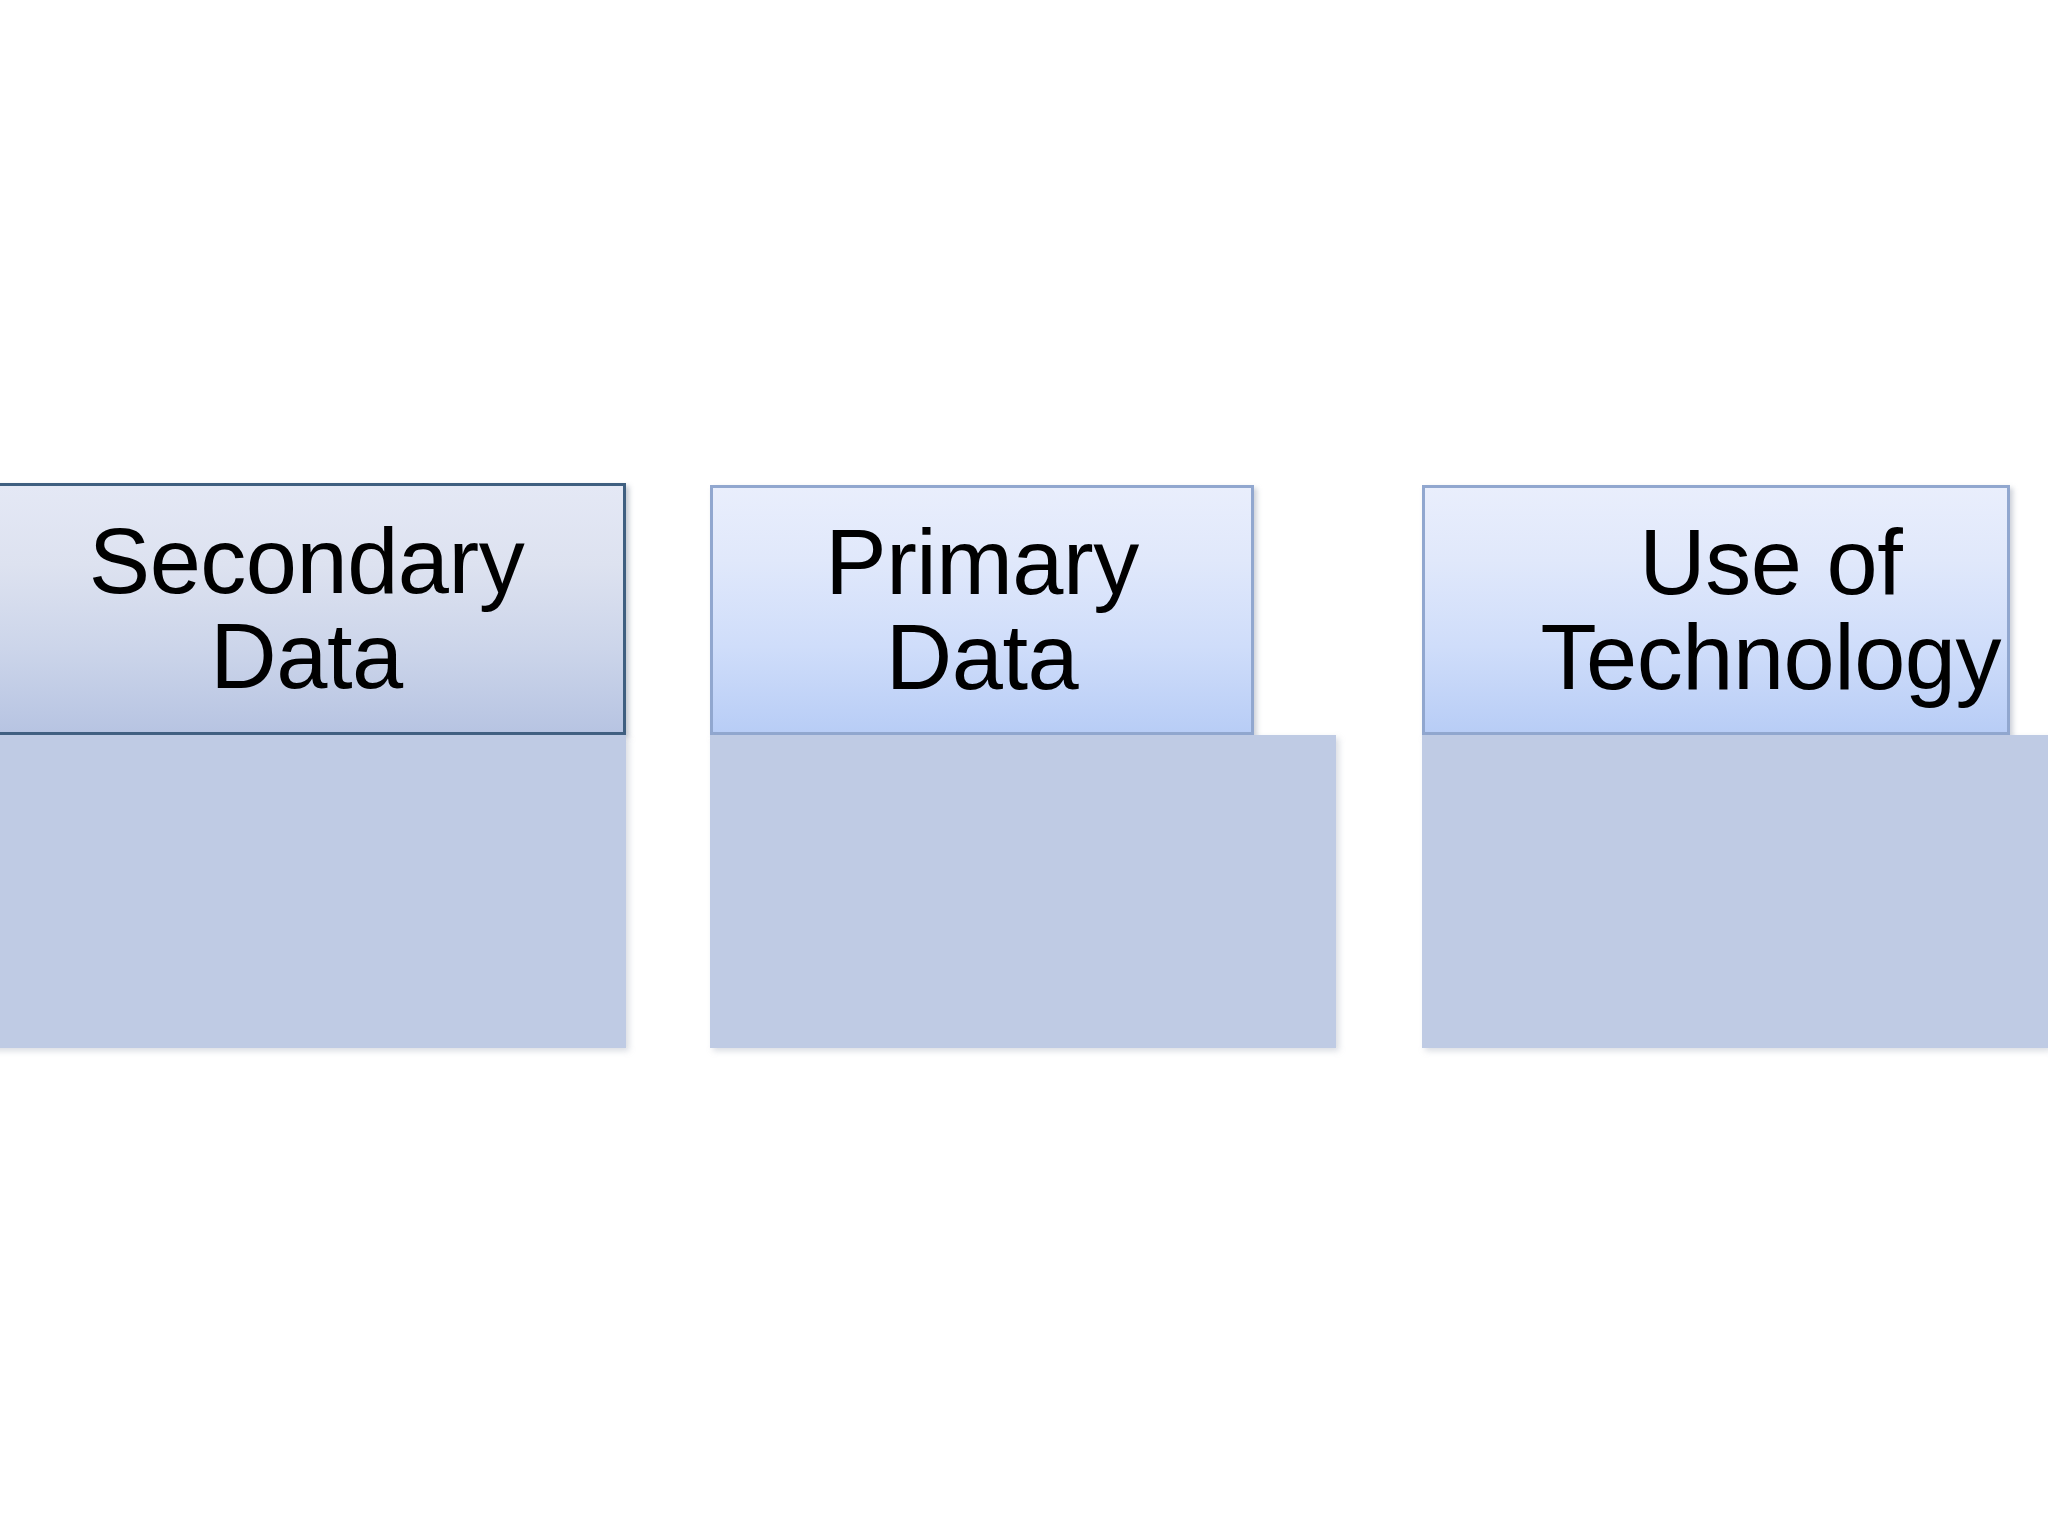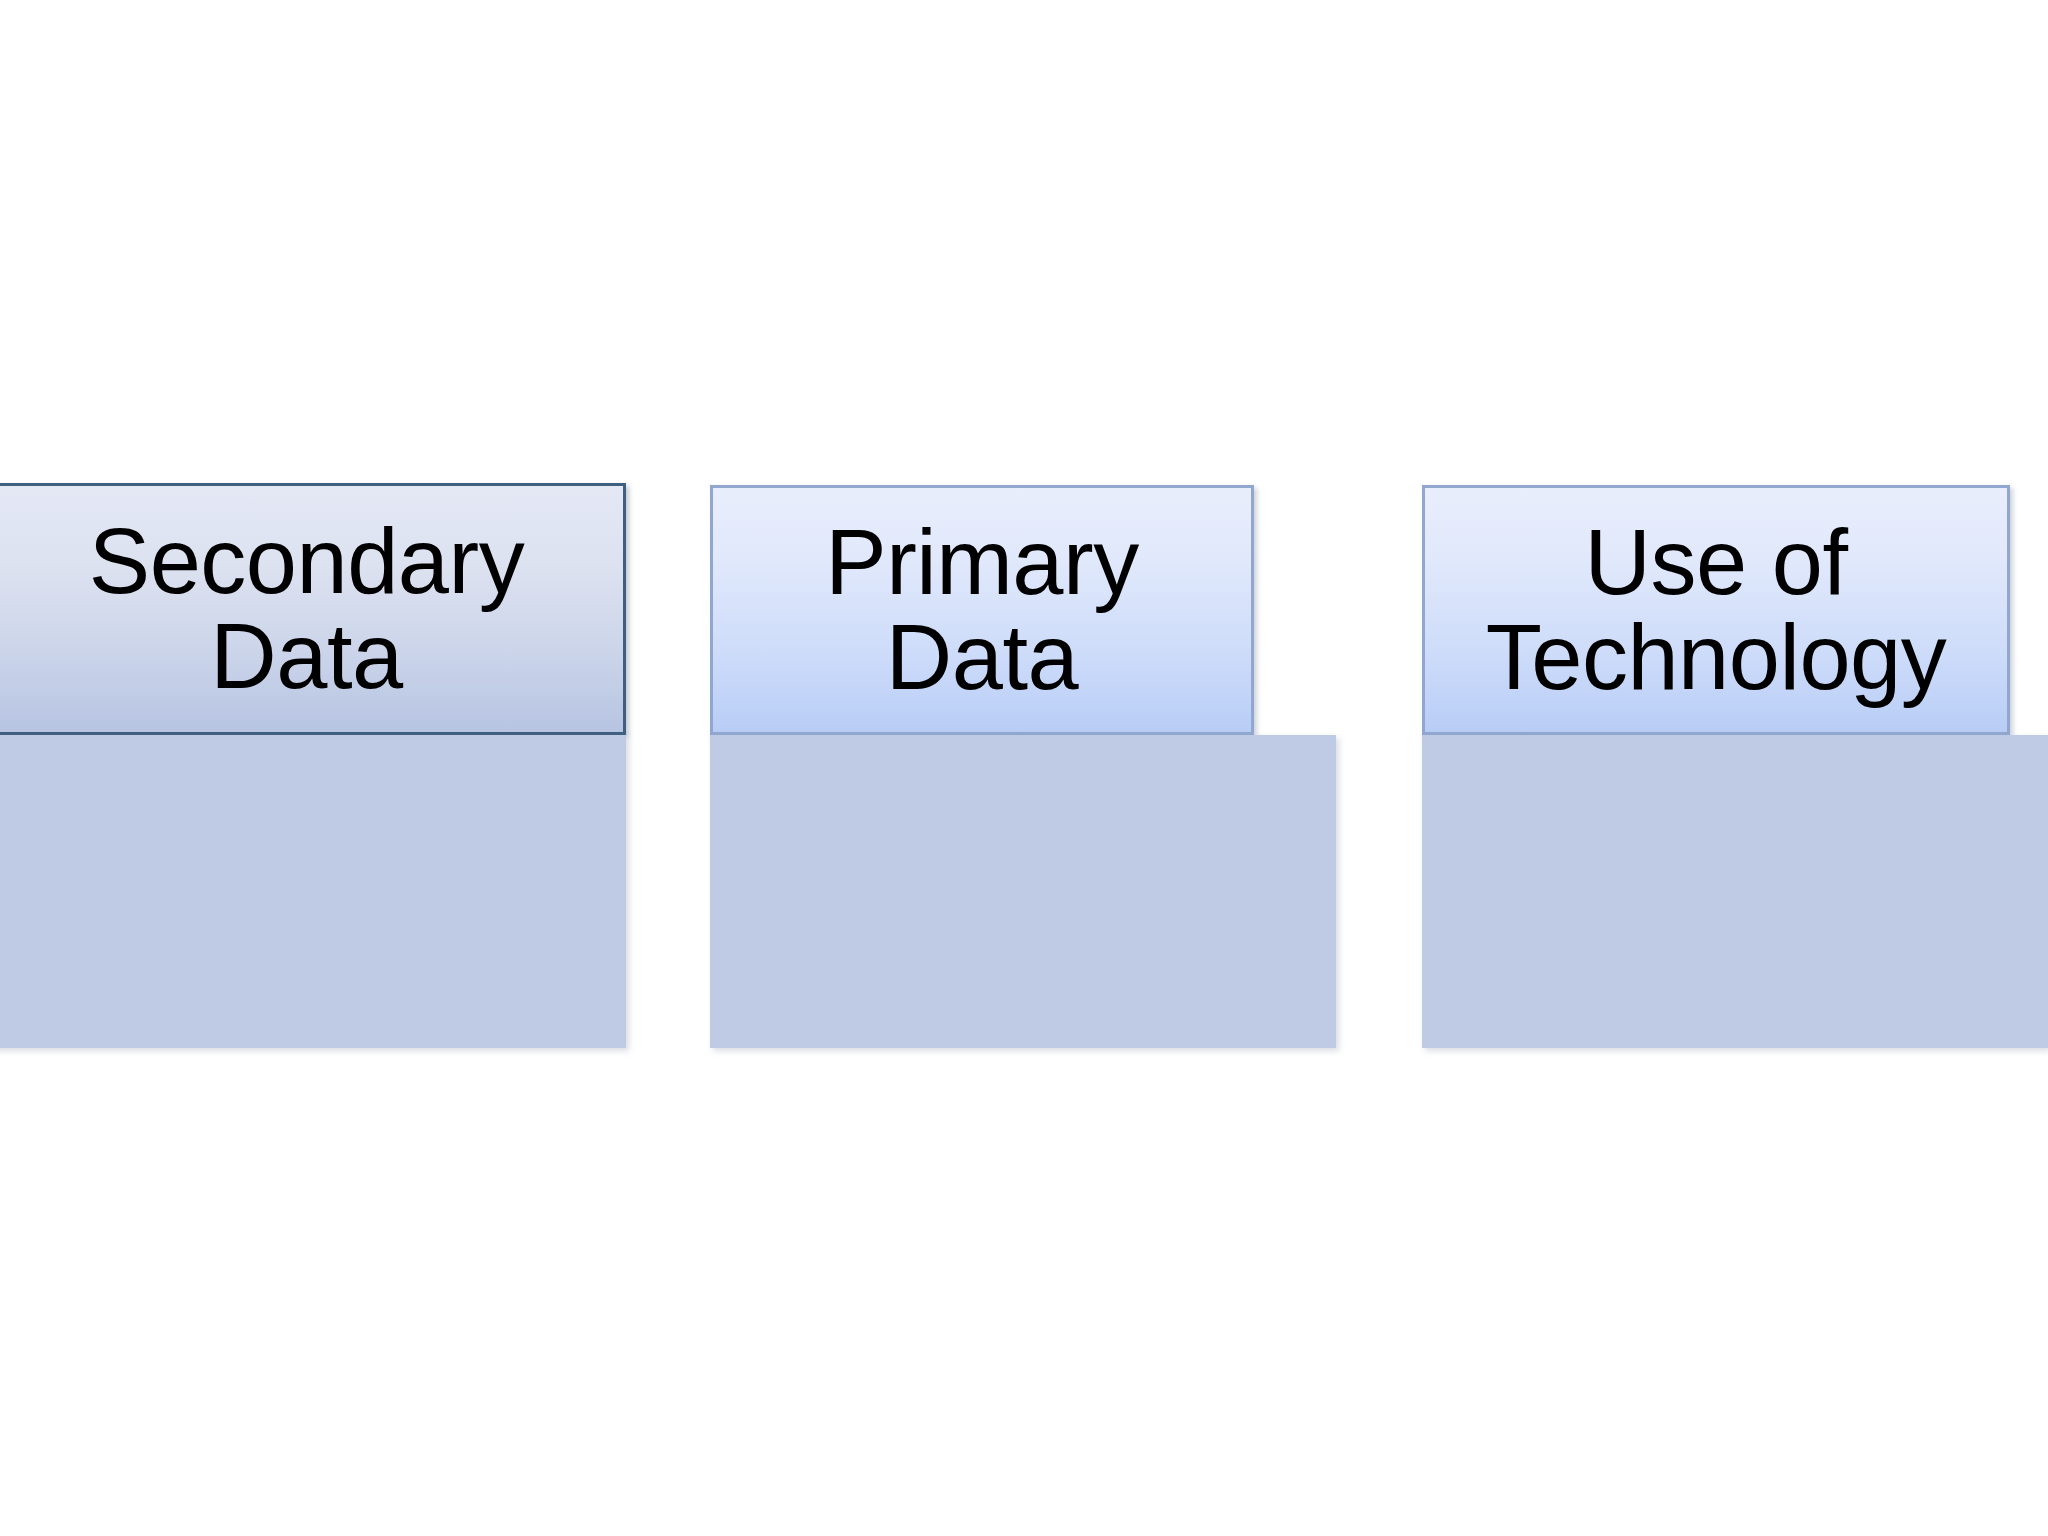--- a/index.html
+++ b/index.html
@@ -106,20 +106,21 @@
     left: 1422px;
     top: 485px;
     width: 626px;
   }
   #box-use-of-technology .shape-card {
     width: 588px;
     height: 250px;
     border: 3px solid #91a7cf;
     background: linear-gradient(to bottom, #e9eefc 0%, #e0e8fb 30%, #cfddfa 65%, #b8cdf6 100%);
     box-shadow: 3px 3px 5px rgba(130,140,160,0.40);
+    justify-content: flex-end;
   }
   #box-use-of-technology .shape-body {
     top: 250px;
     width: 626px;
     height: 313px;
     background: #bfcbe4;
     box-shadow: 3px 3px 6px rgba(150,158,175,0.35);
   }
 </style>
 </head>

